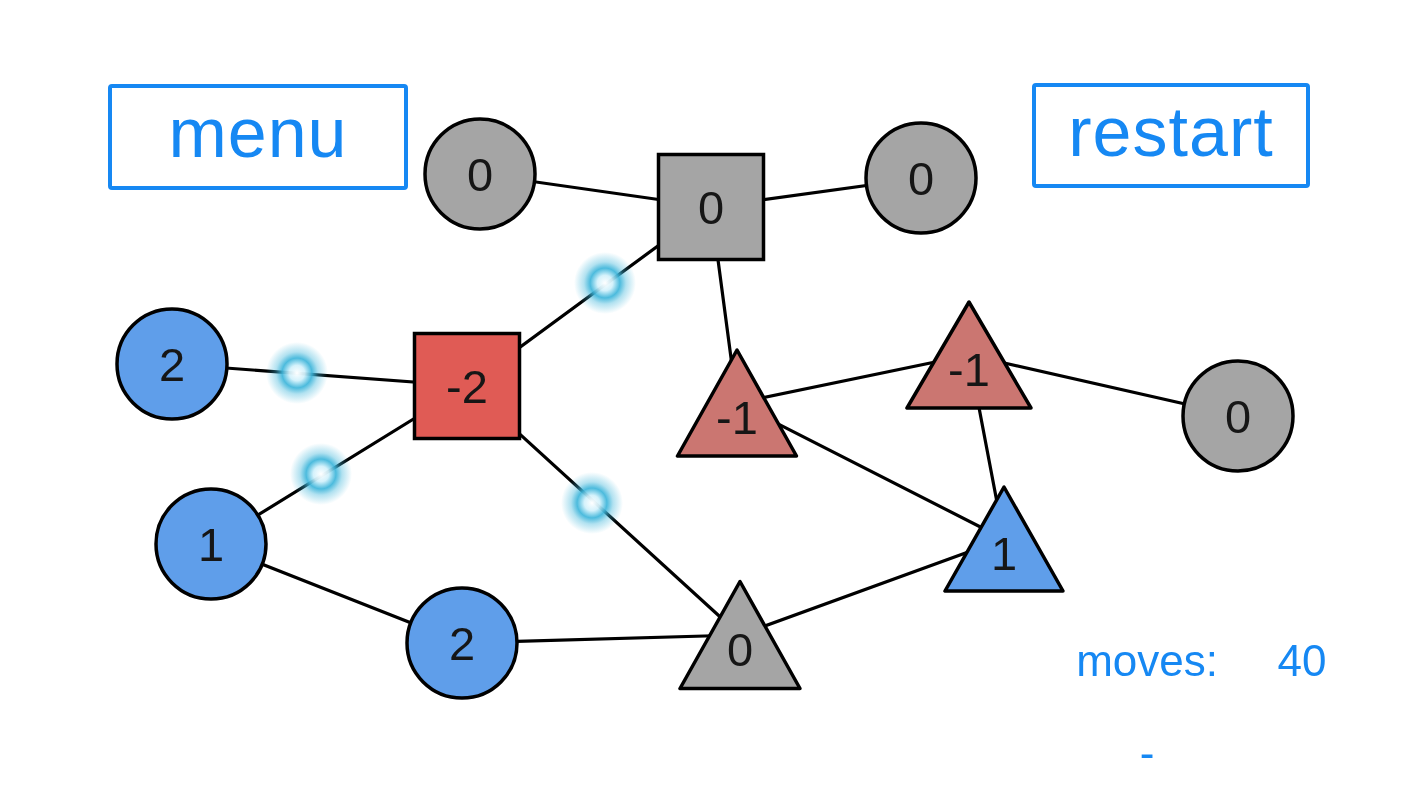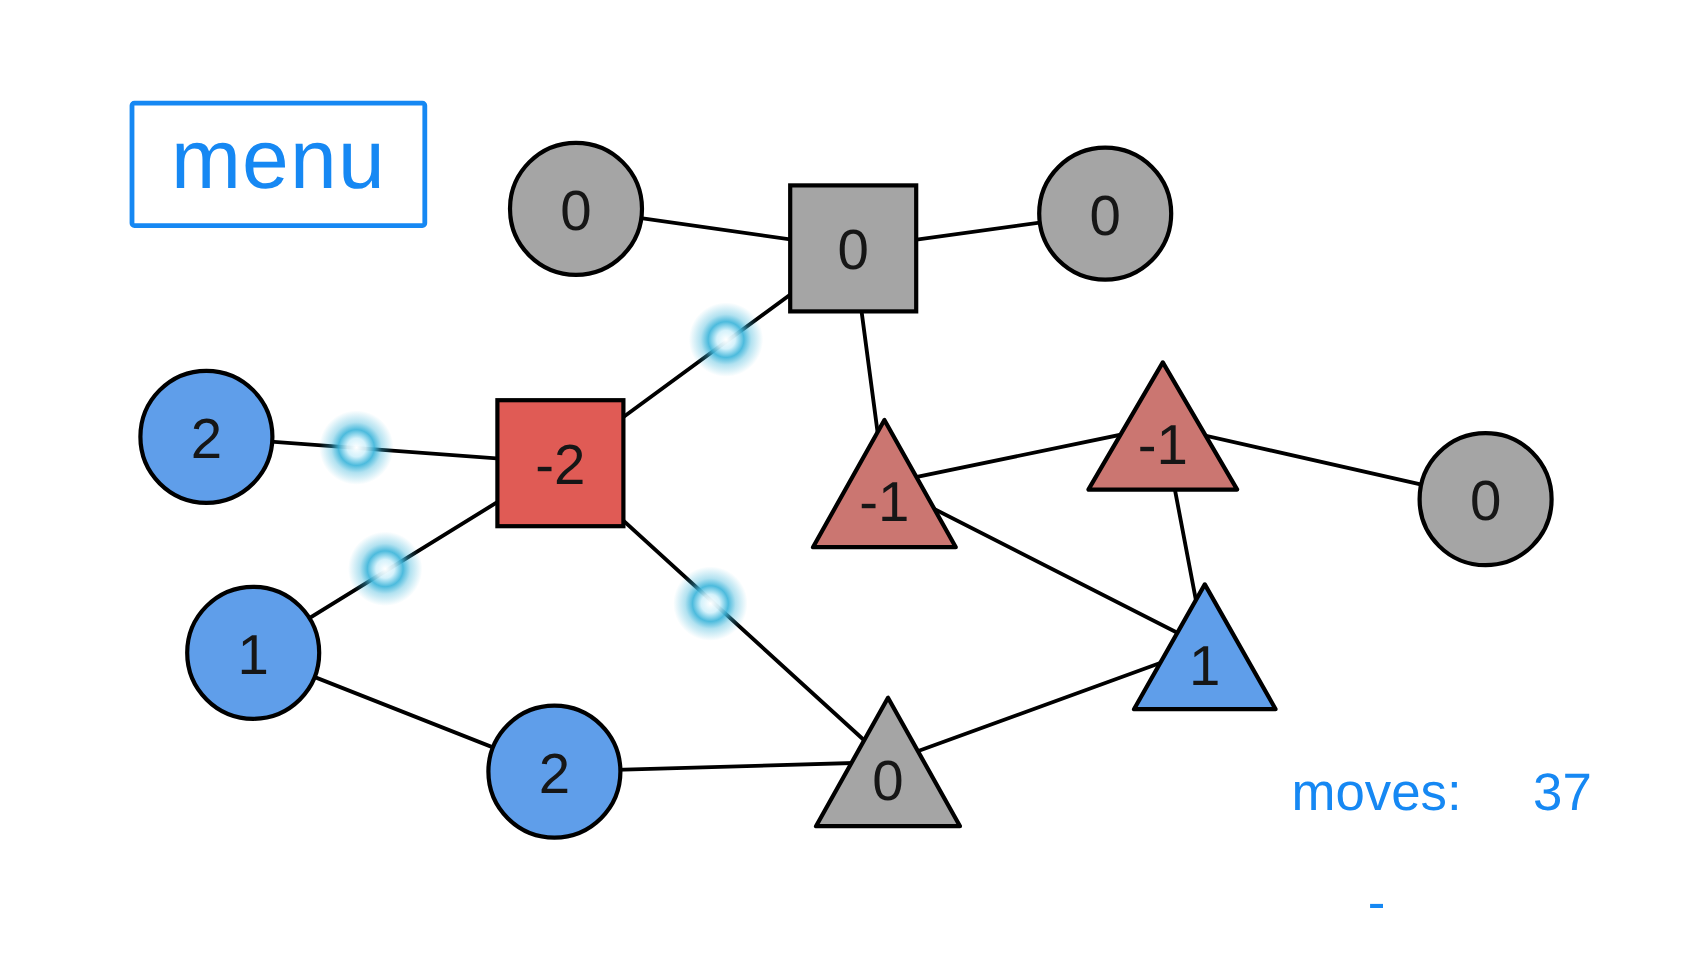--- a/index.html
+++ b/index.html
@@ -8,21 +8,21 @@
     font-family:"Liberation Sans",sans-serif;
     --accent:#1688f3;
   }
   .btn{
     position:absolute;display:flex;align-items:center;justify-content:center;
     background:#ffffff;border:4px solid var(--accent);border-radius:4px;
     color:var(--accent);font-family:"Liberation Sans",sans-serif;
     font-size:70px;font-weight:300;line-height:1;letter-spacing:1px;
     padding:0 0 8px 0;cursor:pointer;box-sizing:border-box;
   }
-  .btn.menu{left:108px;top:84px;width:248px;height:106px;}
+  .btn.menu{left:108px;top:84px;width:300px;height:106px;}
   .btn.restart{left:1032px;top:83px;width:278px;height:105px;}
   #graph{position:absolute;left:0;top:0;width:1414px;height:800px;}
   #graph text{
     font-family:"Liberation Sans",sans-serif;font-size:47px;font-weight:300;
     fill:#161616;
   }
   .scoreboard{
     position:absolute;top:639px;right:76px;
     display:grid;grid-template-columns:auto 72px;column-gap:26px;row-gap:10px;
     align-items:center;color:var(--accent);
@@ -82,18 +82,19 @@
       <circle cx="211" cy="544" r="55" fill="#5f9eea" stroke="#000000" stroke-width="3.5" style="cursor: pointer;"></circle>
       <text x="211" y="545" text-anchor="middle" dy="0.35em" fill="#161616">1</text>
       <polygon points="1004,487 945,591 1063,591" stroke-linejoin="round" fill="#5f9eea" stroke="#000000" stroke-width="3.5" style="cursor: pointer;"></polygon>
       <text x="1004" y="554" text-anchor="middle" dy="0.35em" fill="#161616">1</text>
       <circle cx="462" cy="643" r="55" fill="#5f9eea" stroke="#000000" stroke-width="3.5" style="cursor: pointer;"></circle>
       <text x="462" y="644" text-anchor="middle" dy="0.35em" fill="#161616">2</text>
       <polygon points="740,581.5 680,688.5 800,688.5" stroke-linejoin="round" fill="#a5a5a5" stroke="#000000" stroke-width="3.5" style="cursor: pointer;"></polygon>
       <text x="740" y="650" text-anchor="middle" dy="0.35em" fill="#161616">0</text>
     </svg>
   <button class="btn menu">menu</button>
+  <button class="btn restart">restart</button>
   <div class="scoreboard">
     <span class="lbl">moves:</span>
-    <span class="val">37</span>
+    <span class="val">40</span>
     <span class="val">-</span>
   </div>
 </div>
 
 </body></html>

